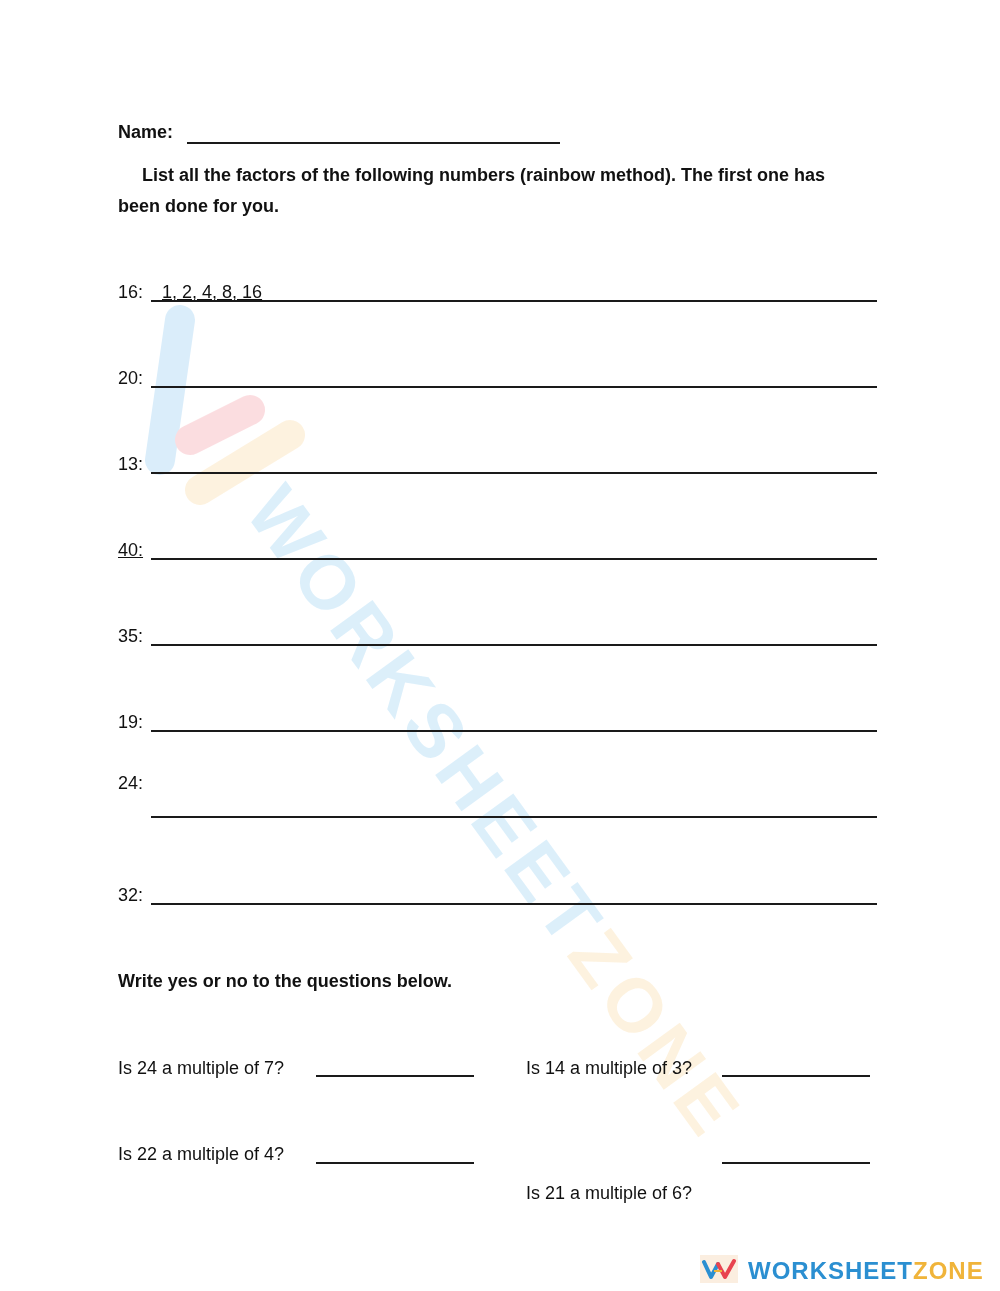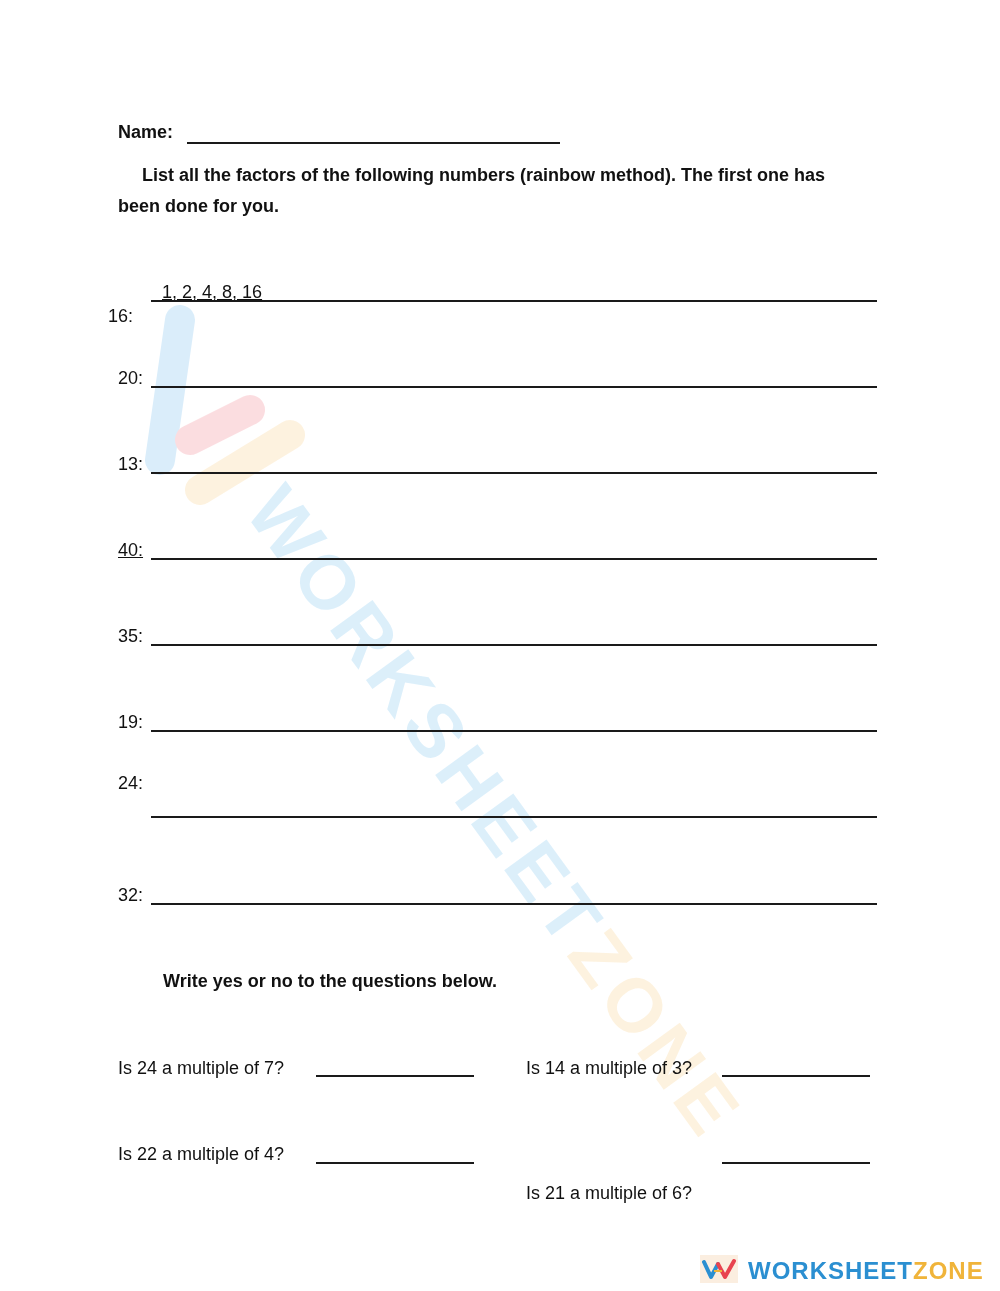--- a/index.html
+++ b/index.html
@@ -38,21 +38,21 @@
 </div>
 <div class="wm-text"><span class="a">WORKSHEET</span><span class="b">ZONE</span></div>
 
 <div class="abs txt bold" style="left:118px; top:121px;">Name:</div>
 <div class="uline" style="left:187px; top:142px; width:373px;"></div>
 
 <div class="abs txt bold" style="left:126px; top:164px;margin-left:16px;">List all the factors of the following numbers (rainbow method). The first one has</div>
 <div class="abs txt bold" style="left:118px; top:195px;text-align:right;">been done for you.</div>
 
 <div>
-  <div class="abs txt" style="left:108px; top:281px;margin-top:24px;">16:</div>
+  <div class="abs txt" style="left:118px; top:281px;">16:</div>
   <div class="abs txt" style="left:162px; top:281px;text-decoration:underline;">1, 2, 4, 8, 16</div>
   <div class="uline" style="left:151px; top:300px; width:726px;"></div>
 
   <div class="abs txt" style="left:118px; top:367px;">20:</div>
   <div class="uline" style="left:151px; top:386px; width:726px;"></div>
 
   <div class="abs txt" style="left:118px; top:453px;">13:</div>
   <div class="uline" style="left:151px; top:472px; width:726px;"></div>
 
   <div class="abs txt" style="left:118px; top:539px;text-decoration:underline;">40:</div>
@@ -64,21 +64,21 @@
   <div class="abs txt" style="left:118px; top:711px;">19:</div>
   <div class="uline" style="left:151px; top:730px; width:726px;"></div>
 
   <div class="abs txt" style="left:118px; top:772px;">24:</div>
   <div class="uline" style="left:151px; top:816px; width:726px;"></div>
 
   <div class="abs txt" style="left:118px; top:884px;">32:</div>
   <div class="uline" style="left:151px; top:903px; width:726px;"></div>
 </div>
 
-<div class="abs txt bold" style="left:118px; top:970px;margin-left:45px;">Write yes or no to the questions below.</div>
+<div class="abs txt bold" style="left:118px; top:970px;">Write yes or no to the questions below.</div>
 
 <div>
   <div class="abs txt" style="left:118px; top:1057px;">Is 24 a multiple of 7?</div>
   <div class="uline" style="left:316px; top:1075px; width:158px;"></div>
 
   <div class="abs txt" style="left:526px; top:1057px;">Is 14 a multiple of 3?</div>
   <div class="uline" style="left:722px; top:1075px; width:148px;"></div>
 
   <div class="abs txt" style="left:118px; top:1143px;">Is 22 a multiple of 4?</div>
   <div class="uline" style="left:316px; top:1162px; width:158px;"></div>

